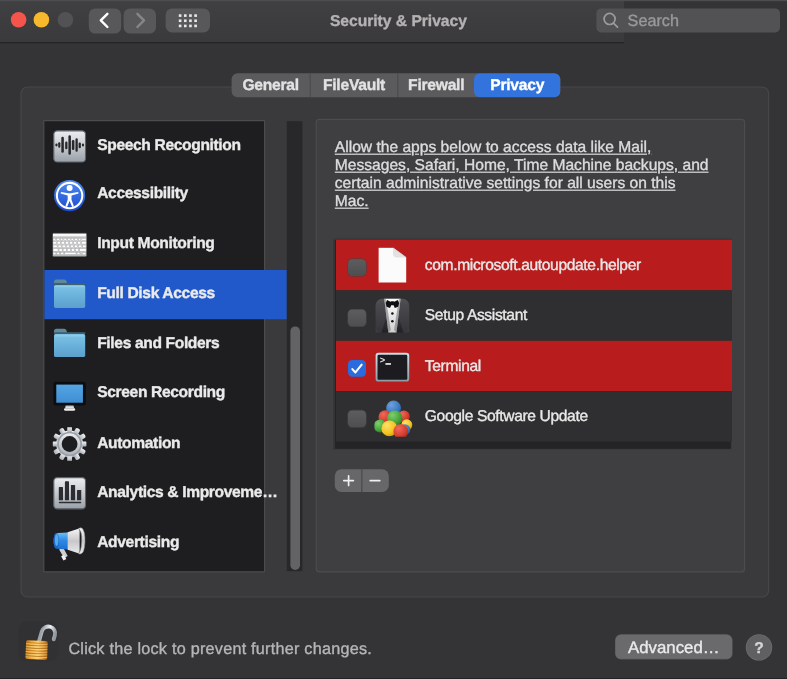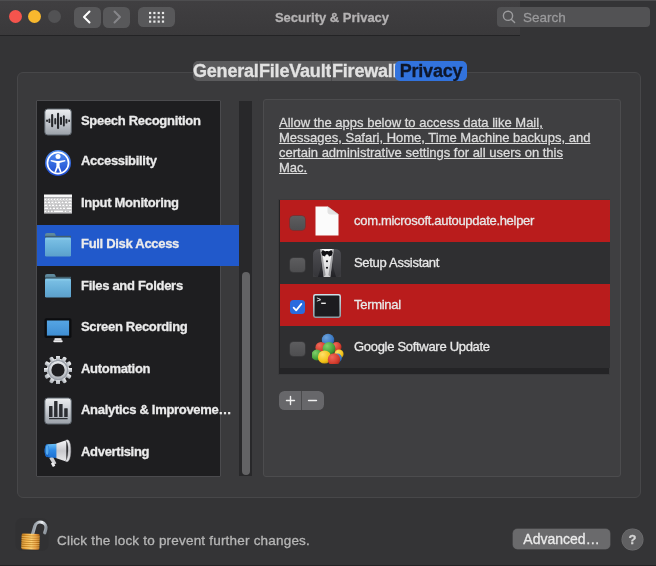--- a/index.html
+++ b/index.html
@@ -20,23 +20,23 @@
   #btn-grid { left:138px; width:37px; height:20.5px; }
   #wintitle { position:absolute; top:10px; left:4px; width:656px; text-align:center;
     font-size:13px; font-weight:600; color:#b4b2b3; }
   #search { position:absolute; left:497px; top:7px; width:153px; height:20px;
     border-radius:4px; background:#525254; }
   #search span { position:absolute; left:26px; top:2.5px; font-size:13.5px; color:#99999b; }
 
   
   #tabs { position:absolute; left:193px; top:61px; height:20px; display:flex;
     background:#5b5b5d; border-radius:5px; overflow:hidden; z-index:5; }
-  .tab { height:20px; line-height:20px; text-align:center; font-size:18px; font-weight:600; letter-spacing:-0.2px; color:#e2e2e2; }
+  .tab { height:20px; line-height:20px; text-align:center; font-size:13px; font-weight:600; letter-spacing:-0.2px; color:#e2e2e2; }
   .tabsep { width:1px; height:20px; background:#4b4b4d; }
-  #tab-privacy { background:#3273dd; border-radius:5px; color:#0f172a; }
+  #tab-privacy { background:#3273dd; border-radius:5px; color:#ffffff; }
 
   
   #bigbox { position:absolute; left:17px; top:72px; width:624px; height:426px;
     background:#3a3a3c; border:1px solid #474749; border-radius:6px; }
 
   
   #sidebar { position:absolute; left:36px; top:100px; width:185px; height:377px;
     background:#1e1e20; border:1px solid #4b4b4e; border-radius:1px; }
   .srow { position:absolute; left:0; width:202px; height:41.45px; }
   .srow.sel { background:#2159cb; }

